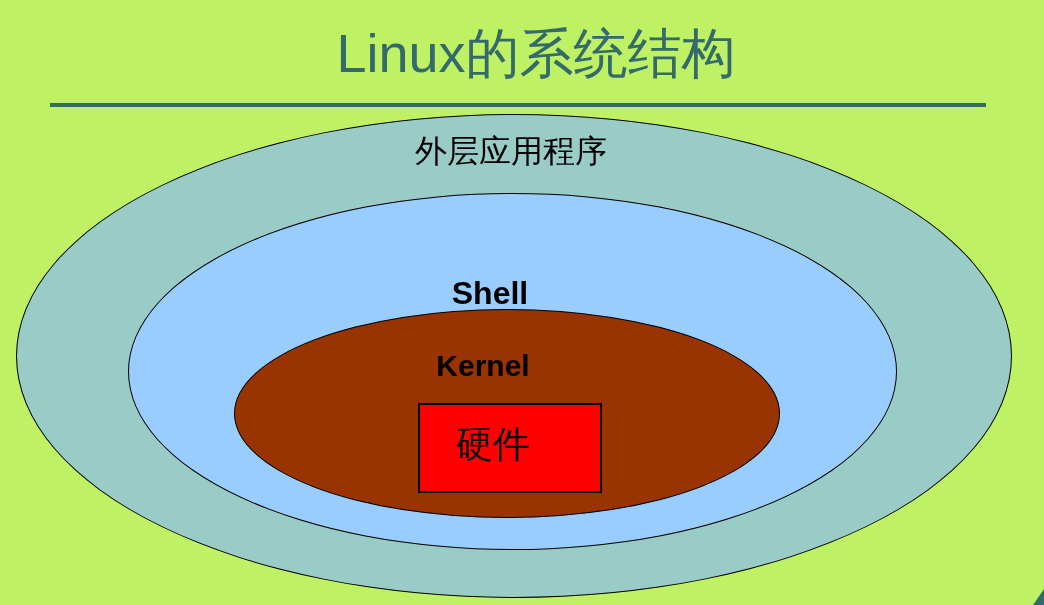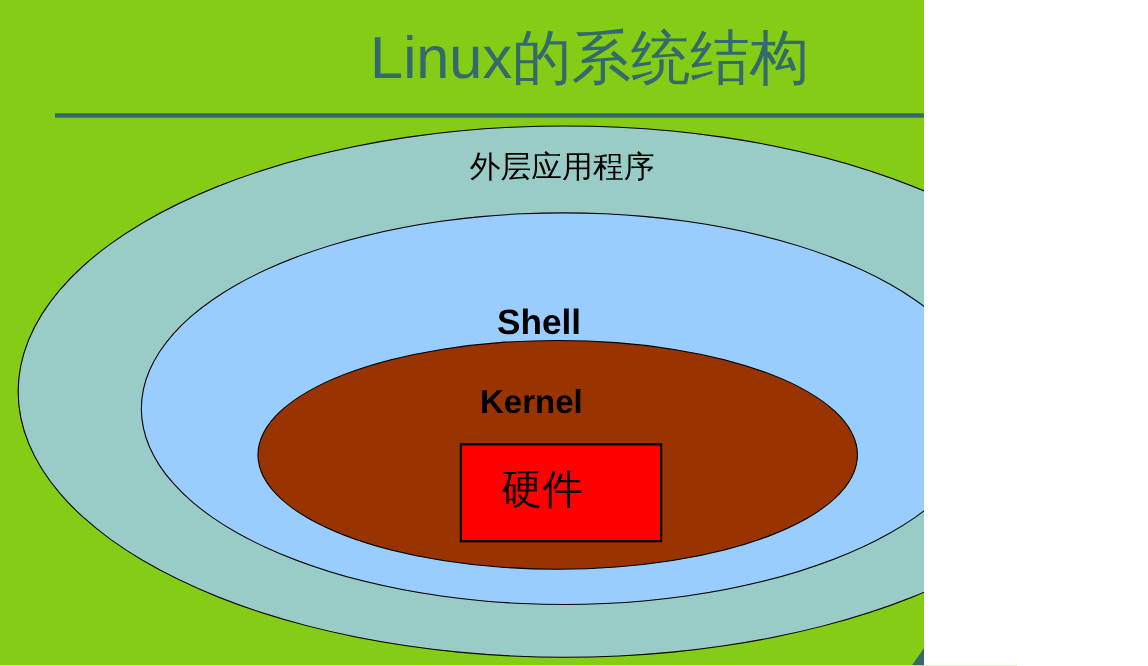--- a/index.html
+++ b/index.html
@@ -1,19 +1,19 @@
 <!DOCTYPE html>
 <html><head>
 <meta charset="utf-8">
 <style>
   html,body{margin:0;padding:0;background:#fff;}
   .slide{
     position:relative;
-    width:840px;height:605px;
-    background:#84cc16;
+    width:1044px;height:605px;
+    background:#bef264;
     overflow:hidden;
     font-family:"Liberation Sans","DejaVu Sans",sans-serif;
   }
   
   .title{
     position:absolute;
     left:536px;top:22px;
     transform:translateX(-50%);
     white-space:nowrap;
     font-size:54px;
@@ -52,21 +52,21 @@
   
   .layer-label{
     position:absolute;
     transform:translate(-50%,-50%);
     white-space:nowrap;
     color:#000;
   }
   .label-apps{
     left:511px;top:152px;
     font-family:Liberation Sans, sans-serif;
-    font-size:28px;
+    font-size:32px;
   }
   .label-shell{
     left:490px;top:252px;
     font-weight:bold;font-size:32px;margin-top:41px;
   }
   .label-kernel{
     left:483px;top:366px;
     font-weight:bold;font-size:30px;
   }
   .label-hw{

